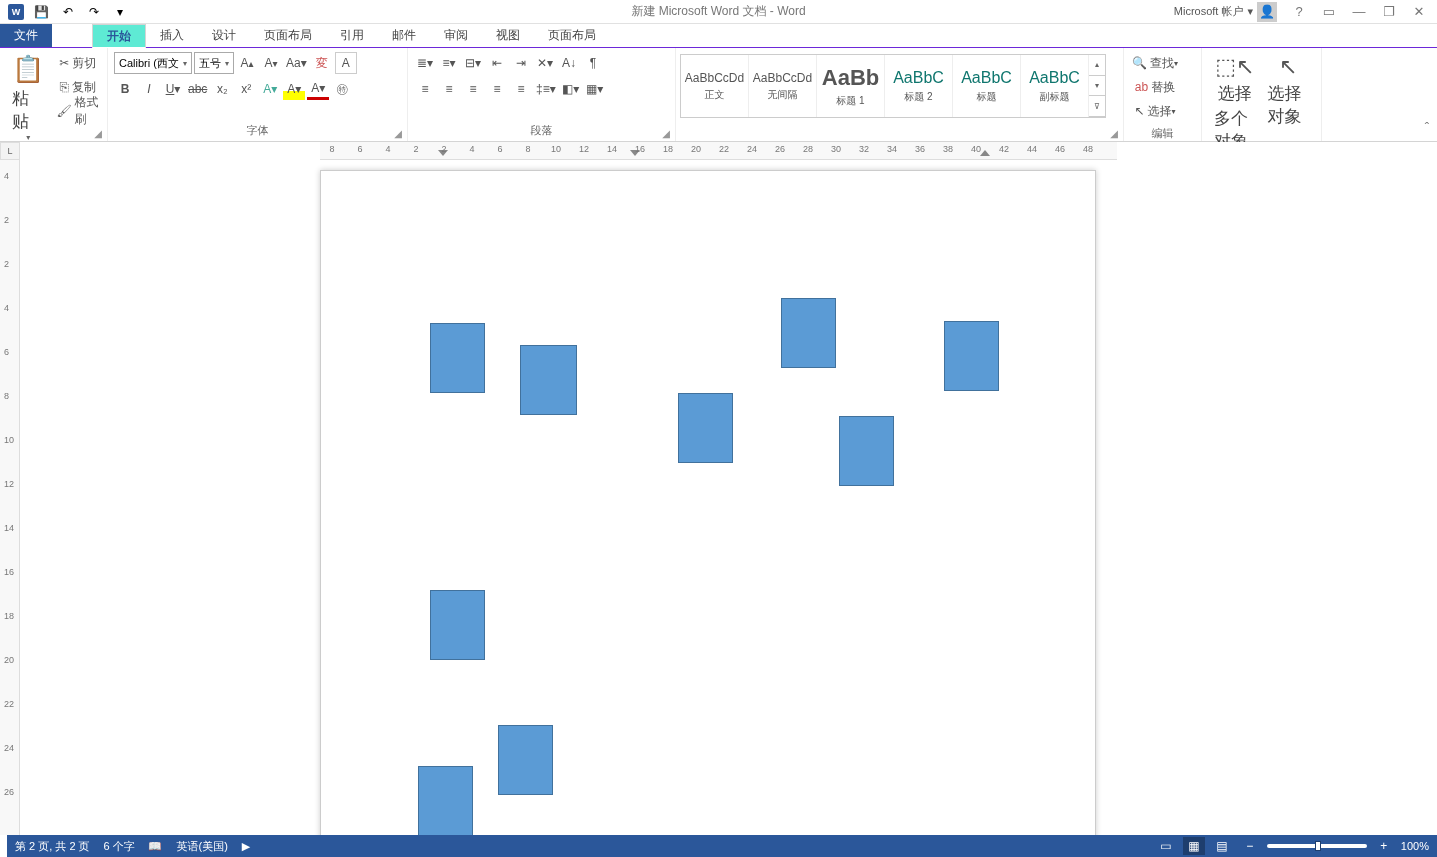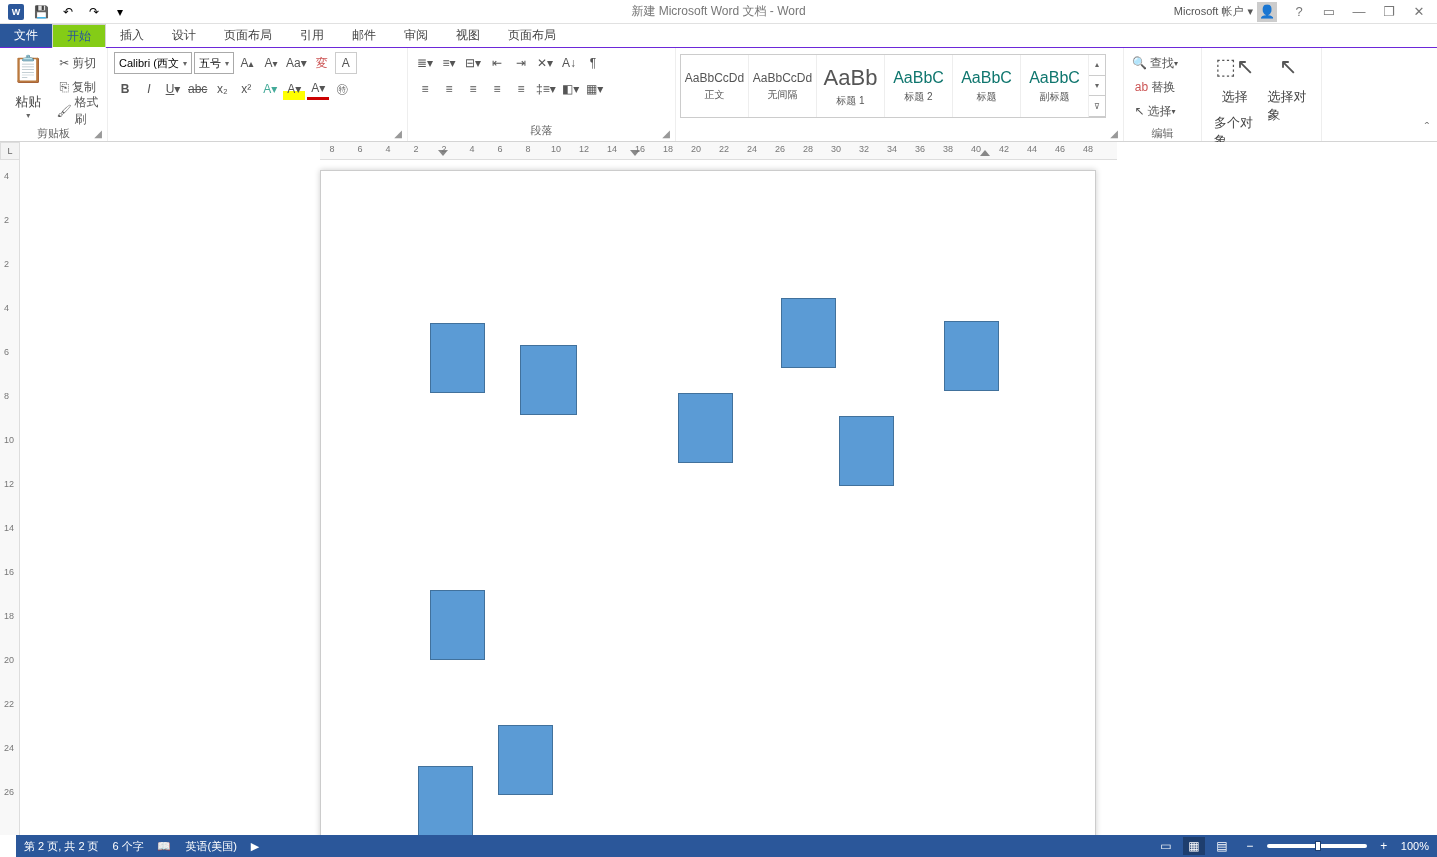--- a/index.html
+++ b/index.html
@@ -13,68 +13,68 @@
 .title-text { position: absolute; left: 50%; transform: translateX(-50%); color: #777; font-size: 12px; }
 .winctrl { margin-left: auto; display: flex; align-items: center; gap: 2px; padding-right: 4px; }
 .winctrl-btn { width: 28px; height: 20px; display: flex; align-items: center; justify-content: center; cursor: pointer; color: #777; font-size: 13px; }
 .account { color: #555; font-size: 11px; margin-right: 6px; display: flex; align-items: center; gap: 4px; }
 .avatar { width: 20px; height: 20px; background: #ccc; display: flex; align-items: center; justify-content: center; font-size: 13px; color: #fff; }
 
 
 .tabs { height: 24px; background: #fff; display: flex; align-items: stretch; border-bottom: 1px solid #6d28d9; }
 .tab { padding: 0 14px; display: flex; align-items: center; font-size: 12px; color: #444; cursor: pointer; }
 .tab.file { background: #2b579a; color: #fff; }
-.tab.active { border: 1px solid #d4d4d4; border-bottom: 1px solid #fff; background: #84cc16; margin-bottom: -1px; font-weight: normal; color: #2b579a; }
+.tab.active { border: 1px solid #d4d4d4; border-bottom: 1px solid #fff; background: #5eead4; margin-bottom: -1px; font-weight: bold; color: #2b579a; margin-left: 40px; }
 
 
 .ribbon { height: 94px; background: #fff; display: flex; border-bottom: 1px solid #d4d4d4; position: relative; }
 .ribbon-collapse { position: absolute; right: 8px; bottom: 6px; cursor: pointer; color: #777; font-size: 13px; }
 .group { border-right: 1px solid #eee; display: flex; flex-direction: column; position: relative; }
 .group-body { flex: 1; display: flex; align-items: flex-start; padding: 4px 6px; }
 .group-label { height: 18px; font-size: 11px; color: #666; text-align: center; position: relative; }
 .group-launcher { position: absolute; right: 2px; bottom: 1px; width: 14px; height: 14px; cursor: pointer; color: #999; font-size: 10px; display: flex; align-items: center; justify-content: center; }
 
 .vbtn { display: flex; flex-direction: column; align-items: center; justify-content: center; cursor: pointer; padding: 2px 6px; }
 .vbtn-icon { font-size: 26px; color: #f5b56b; }
-.vbtn-label { font-size: 13px; color: #444; margin-top: 8px; }
+.vbtn-label { font-size: 17px; color: #444; margin-top: 2px; }
 
 .stack { display: flex; flex-direction: column; gap: 2px; }
 .hrow { display: flex; align-items: center; gap: 2px; }
 .sbtn { height: 22px; min-width: 22px; display: flex; align-items: center; justify-content: center; cursor: pointer; padding: 0 2px; font-size: 12px; color: #555; }
 .sbtn-lbl { font-size: 12px; margin-left: 3px; }
 .combo { height: 22px; border: 1px solid #aaa; display: flex; align-items: center; padding: 0 4px; font-size: 11px; background: #fff; }
 .combo-font { width: 78px; }
 .combo-size { width: 40px; }
 .dd-caret { margin-left: auto; font-size: 8px; color: #666; }
 
 .gallery { display: flex; border: 1px solid #ccc; height: 64px; margin-top: 2px; }
 .gallery-item { width: 68px; border-right: 1px solid #eee; display: flex; flex-direction: column; align-items: center; justify-content: center; cursor: pointer; }
 .gallery-preview { font-size: 12px; color: #555; }
-.gallery-preview.big { font-size: 22px; font-weight: normal; }
+.gallery-preview.big { font-size: 22px; font-weight: bold; }
 .gallery-preview.med { font-size: 16px; color: #0f766e; }
 .gallery-name { font-size: 10px; color: #555; margin-top: 3px; }
 .gallery-ctrl { width: 16px; display: flex; flex-direction: column; }
 .gallery-ctrl-btn { flex: 1; border-bottom: 1px solid #ccc; display: flex; align-items: center; justify-content: center; font-size: 8px; color: #666; cursor: pointer; }
 
 
 .workspace { position: absolute; top: 142px; left: 0; right: 0; bottom: 22px; background: #fff; display: flex; }
 .ruler-corner { position: absolute; top: 0; left: 0; width: 20px; height: 18px; background: #f3f3f3; border: 1px solid #ddd; display: flex; align-items: center; justify-content: center; font-size: 9px; color: #666; }
 .hruler { position: absolute; top: 0; left: 320px; right: 320px; height: 18px; background: #f8f8f8; border-bottom: 1px solid #ddd; }
 .vruler { position: absolute; top: 18px; left: 0; width: 20px; bottom: 0; background: #f8f8f8; border-right: 1px solid #ddd; }
 .ruler-tick { position: absolute; font-size: 9px; color: #777; }
 .hruler .ruler-tick { top: 2px; transform: translateX(-50%); }
 .vruler .ruler-tick { left: 4px; transform: translateY(-50%); }
 .ruler-marker { position: absolute; top: 8px; width: 0; height: 0; border-left: 5px solid transparent; border-right: 5px solid transparent; border-top: 6px solid #888; }
 
 .docarea { position: absolute; top: 18px; left: 20px; right: 0; bottom: 0; background: #fff; overflow: hidden; }
 .page { position: absolute; left: 300px; top: 10px; width: 776px; height: 1000px; background: #fff; box-shadow: 0 0 6px rgba(0,0,0,0.2); border: 1px solid #ccc; }
 .shape { position: absolute; background: #5b9bd5; border: 1px solid #41719c; }
 
 
-.statusbar { position: absolute; bottom: 0; left: 16px; right: 0; height: 22px; background: #2b579a; color: #fff; display: flex; align-items: center; font-size: 11px; padding: 0 8px; gap: 14px; }
+.statusbar { position: absolute; bottom: 0; left: 7px; right: 0; height: 22px; background: #2b579a; color: #fff; display: flex; align-items: center; font-size: 11px; padding: 0 8px; gap: 14px; }
 .status-item { cursor: pointer; display: flex; align-items: center; gap: 4px; }
 .status-right { margin-left: auto; display: flex; align-items: center; gap: 6px; }
 .view-btn { width: 22px; height: 18px; display: flex; align-items: center; justify-content: center; cursor: pointer; font-size: 12px; }
 .view-btn.active { background: #1e3e6e; }
 .zoom-slider { width: 100px; height: 4px; background: #fff; position: relative; border-radius: 2px; }
 .zoom-thumb { position: absolute; top: -3px; left: 48px; width: 6px; height: 10px; background: #fff; border: 1px solid #1e3e6e; }
 </style>
 </head>
 <body>
 
@@ -175,20 +175,21 @@
             </div>
           <div class="sbtn">x₂</div>
           <div class="sbtn">x²</div>
           <div class="sbtn" style="color:#4a9">A▾</div>
           <div class="sbtn" style="background:linear-gradient(transparent 60%,#ff0 60%)">A▾</div>
           <div class="sbtn" style="border-bottom:3px solid #c00">A▾</div>
           <div class="sbtn">㊕</div>
         </div>
       </div>
     </div>
+    <div class="group-label">字体</div>
     <div class="group-launcher">◢</div>
   </div>
 
   <div class="group" style="width:268px">
     <div class="group-body">
       <div class="stack" style="gap:4px;width:100%">
         <div class="hrow">
           <div class="sbtn">≣▾</div>
           <div class="sbtn">≡▾</div>
           <div class="sbtn">⊟▾</div>

